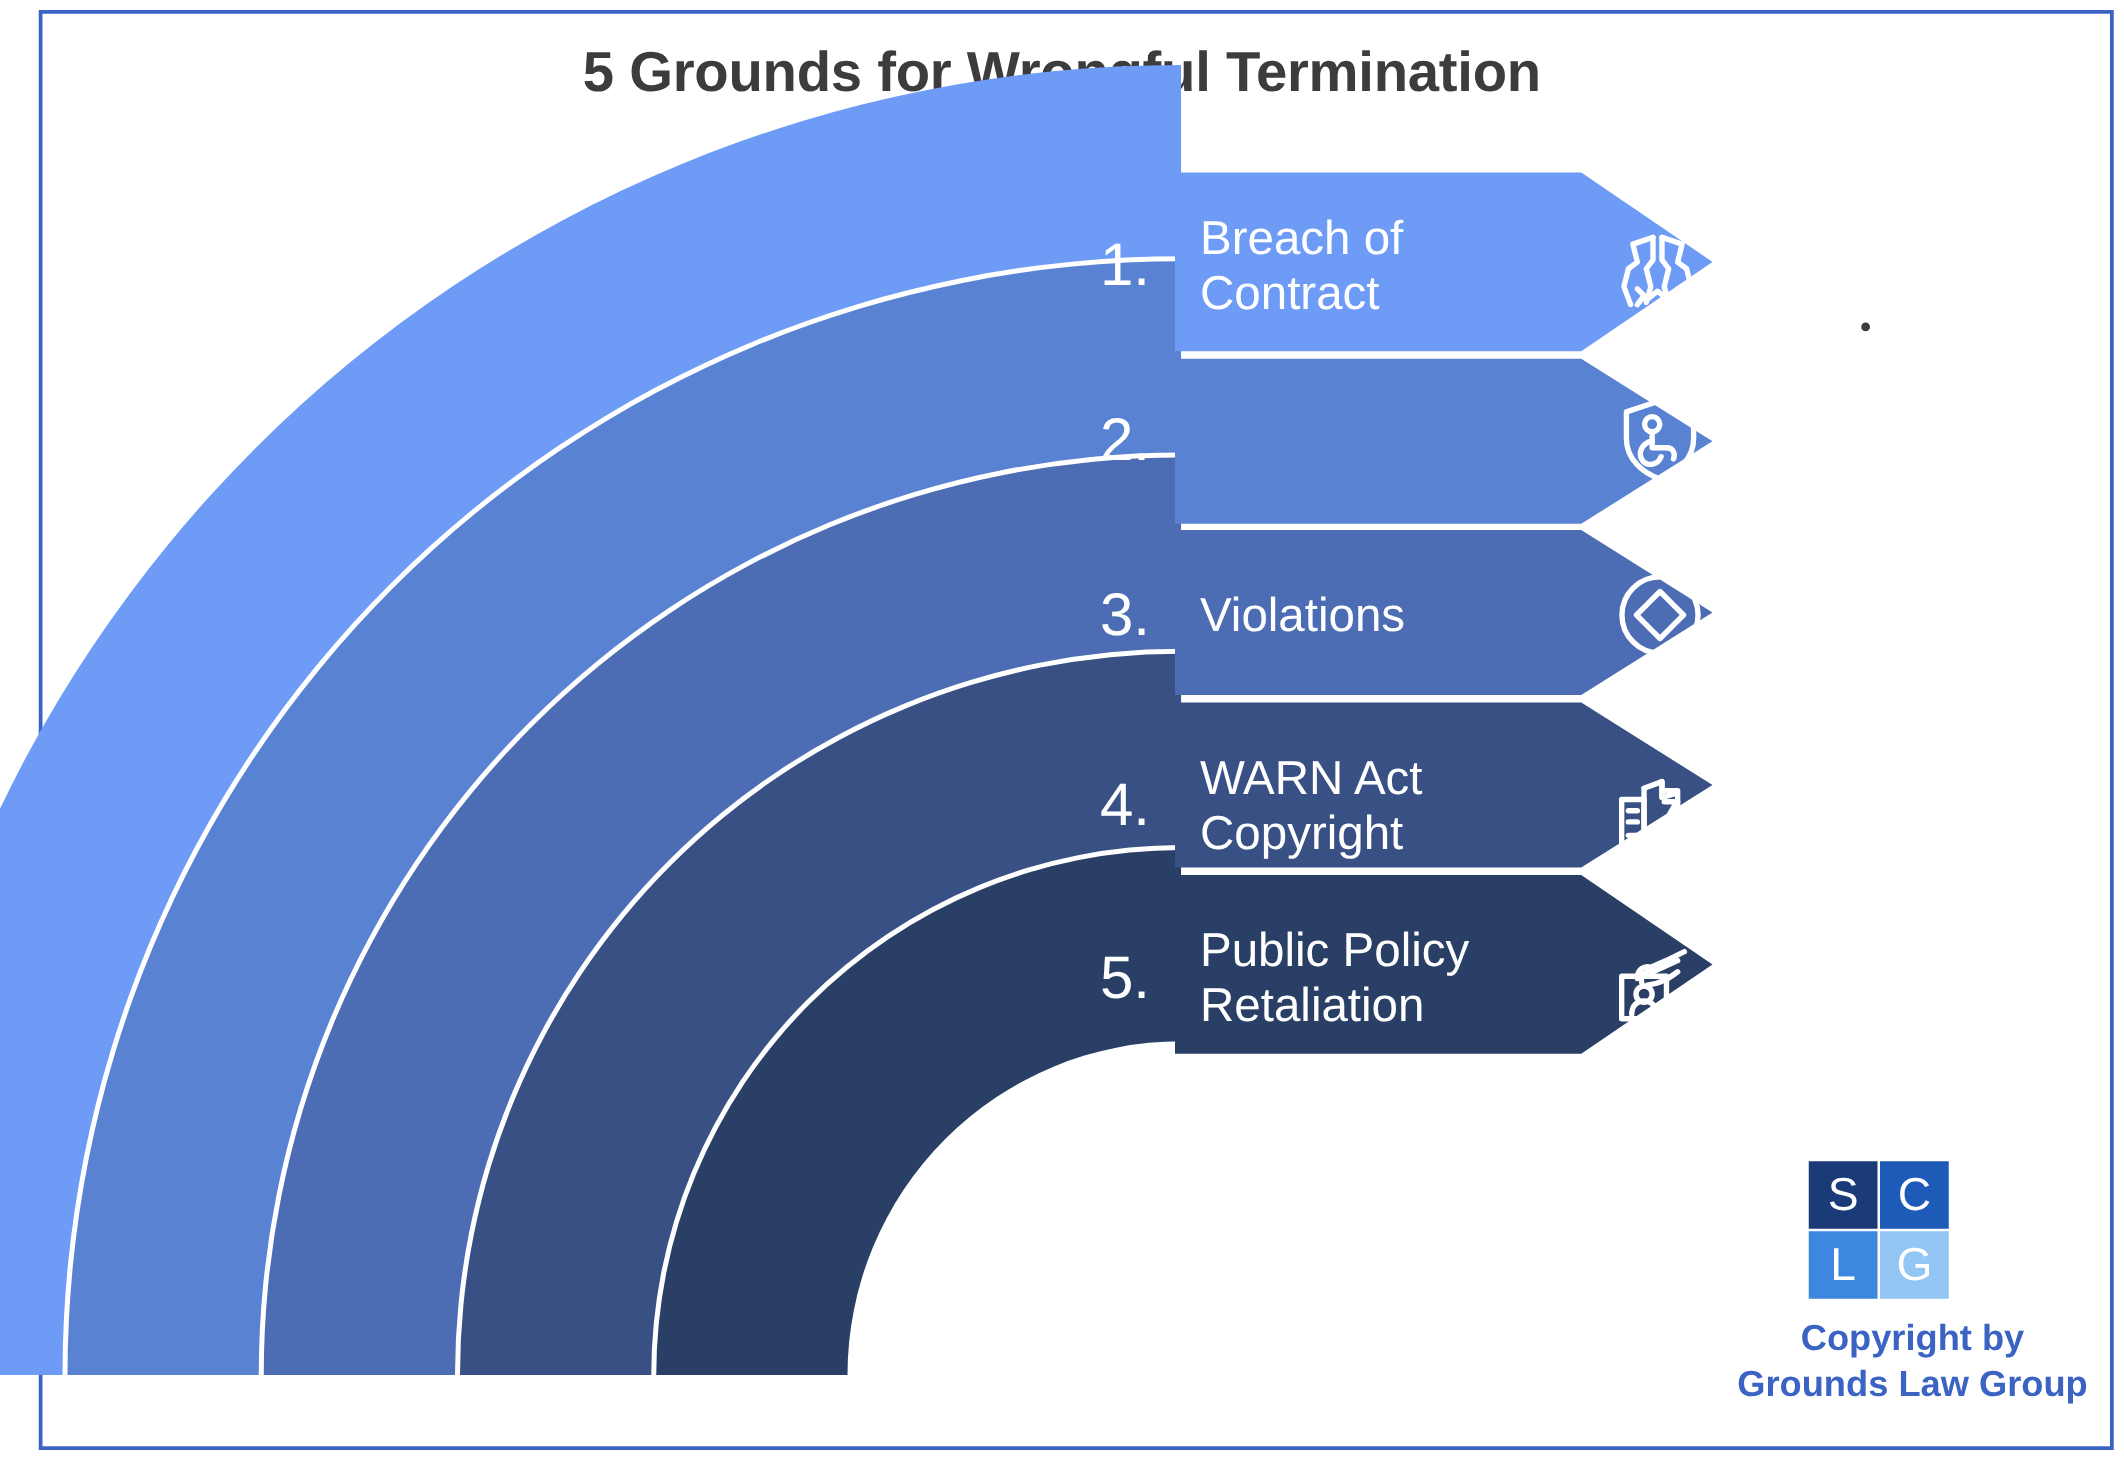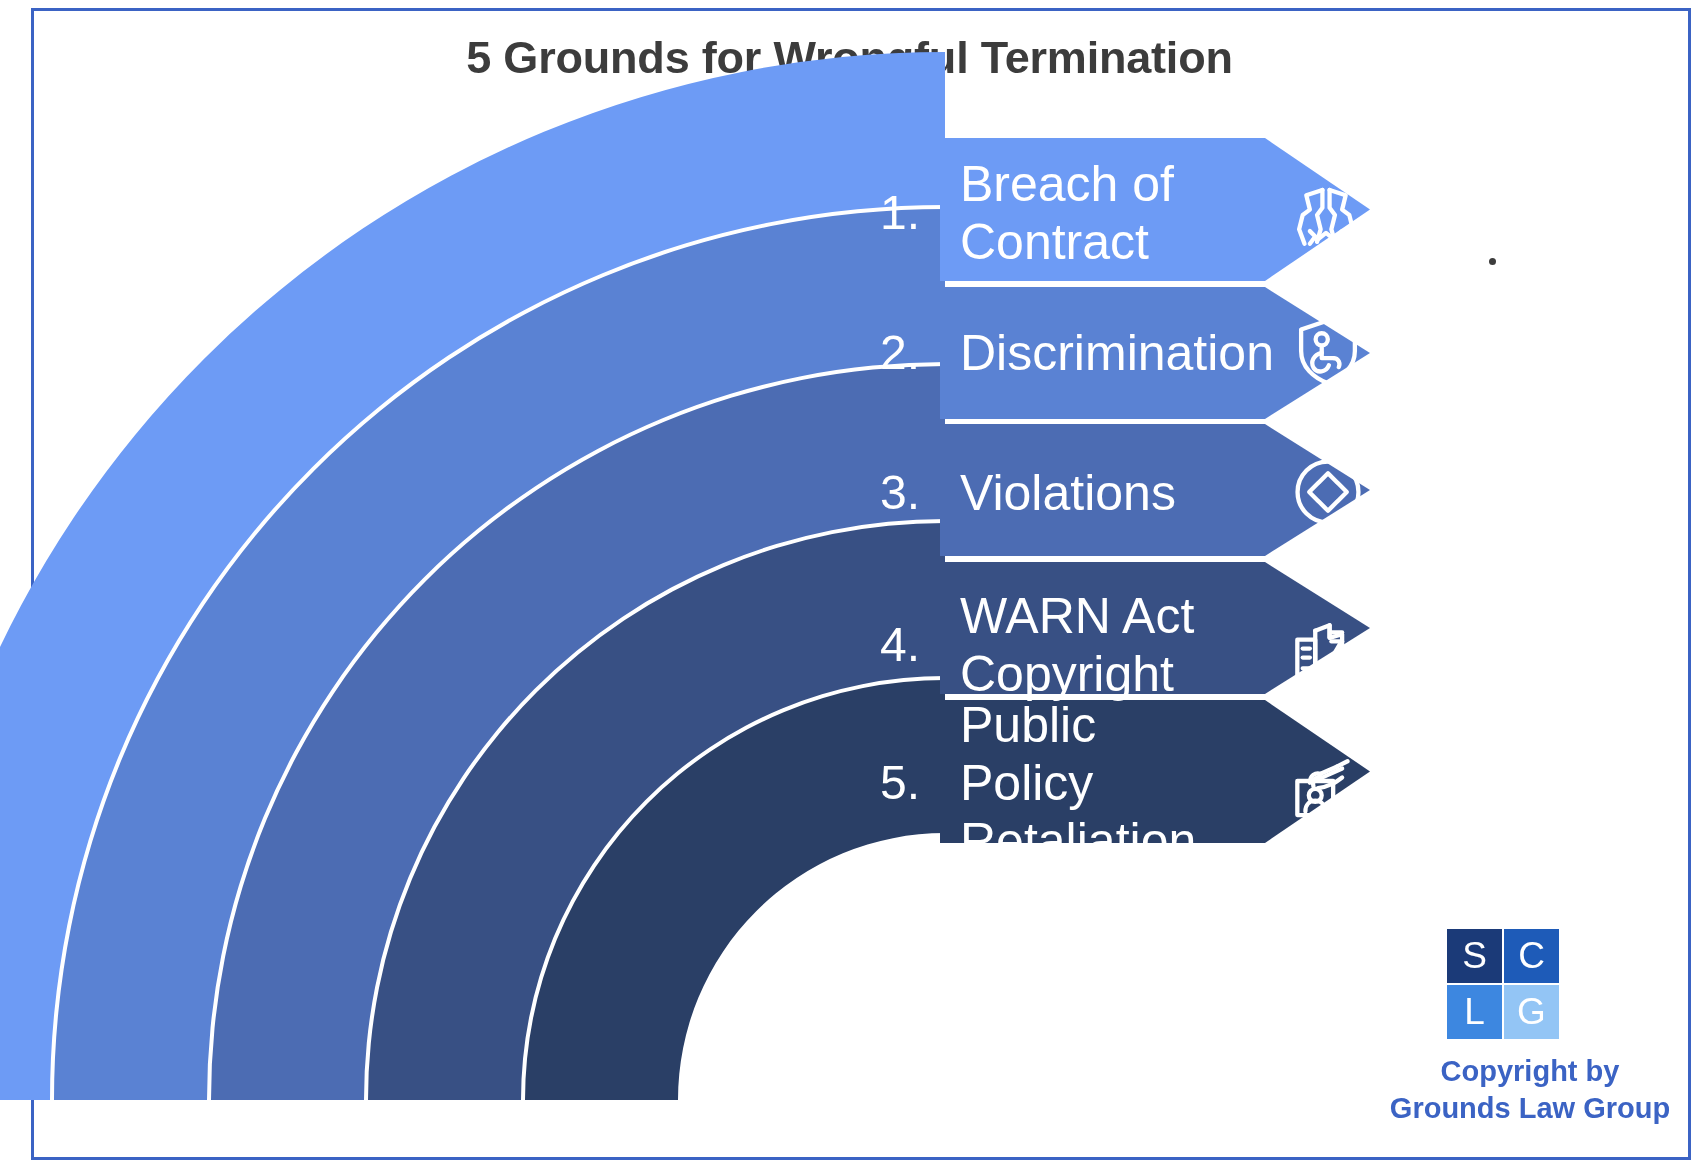--- a/index.html
+++ b/index.html
@@ -55,21 +55,21 @@
     color: #ffffff;
     font-size: 48px;
     font-weight: 400;
     font-family: "Liberation Sans", sans-serif;
     width: 70px;
     text-align: left;
     line-height: 1;
   }
   .band-label {
     color: #ffffff;
-    font-size: 50px;
+    font-size: 38px;
     font-weight: 400;
     font-family: "Liberation Sans", sans-serif;
     line-height: 1.16;
     margin-left: 10px;
     width: 280px;
   }
   .band-icon {
     position: absolute;
     width: 86px;
     height: 86px;
@@ -160,21 +160,20 @@
       <path d="M26 10 L35 13 L33 21 L37 24 L39 32 L36 40"></path>
       <path d="M26 10 L26 20 L29 24 L27 32 L29 39"></path>
       <path d="M15 33 L18 36 L15 40"></path>
       <path d="M33 33 L30 36 L33 40"></path>
       <path d="M19 38 L24 34 L29 38"></path>
     </g>
   </svg>
 
   <div class="band-row" style="left:880px; top:322px; width:400px; height:62px;">
     <div class="band-num">2.</div>
-    <div class="band-label">Discrimination</div>
   </div>
   <svg class="band-icon" viewBox="0 0 48 48" style="left:1285px; top:308px;">
     <g fill="none" stroke="#ffffff" stroke-width="2.4" stroke-linecap="round" stroke-linejoin="round">
       <path d="M24 7 L39 12 V24 C39 33 32 39 24 42 C16 39 9 33 9 24 V12 Z"></path>
       <circle cx="20.5" cy="17.5" r="3.4"></circle>
       <path d="M20.5 22 V28 H27"></path>
       <path d="M27 28 C30 28 31 31 30 33"></path>
       <path d="M20.5 25 C16 26 14 30 16 33.5 C18 36.5 23 36 24.5 32"></path>
     </g>
   </svg>

